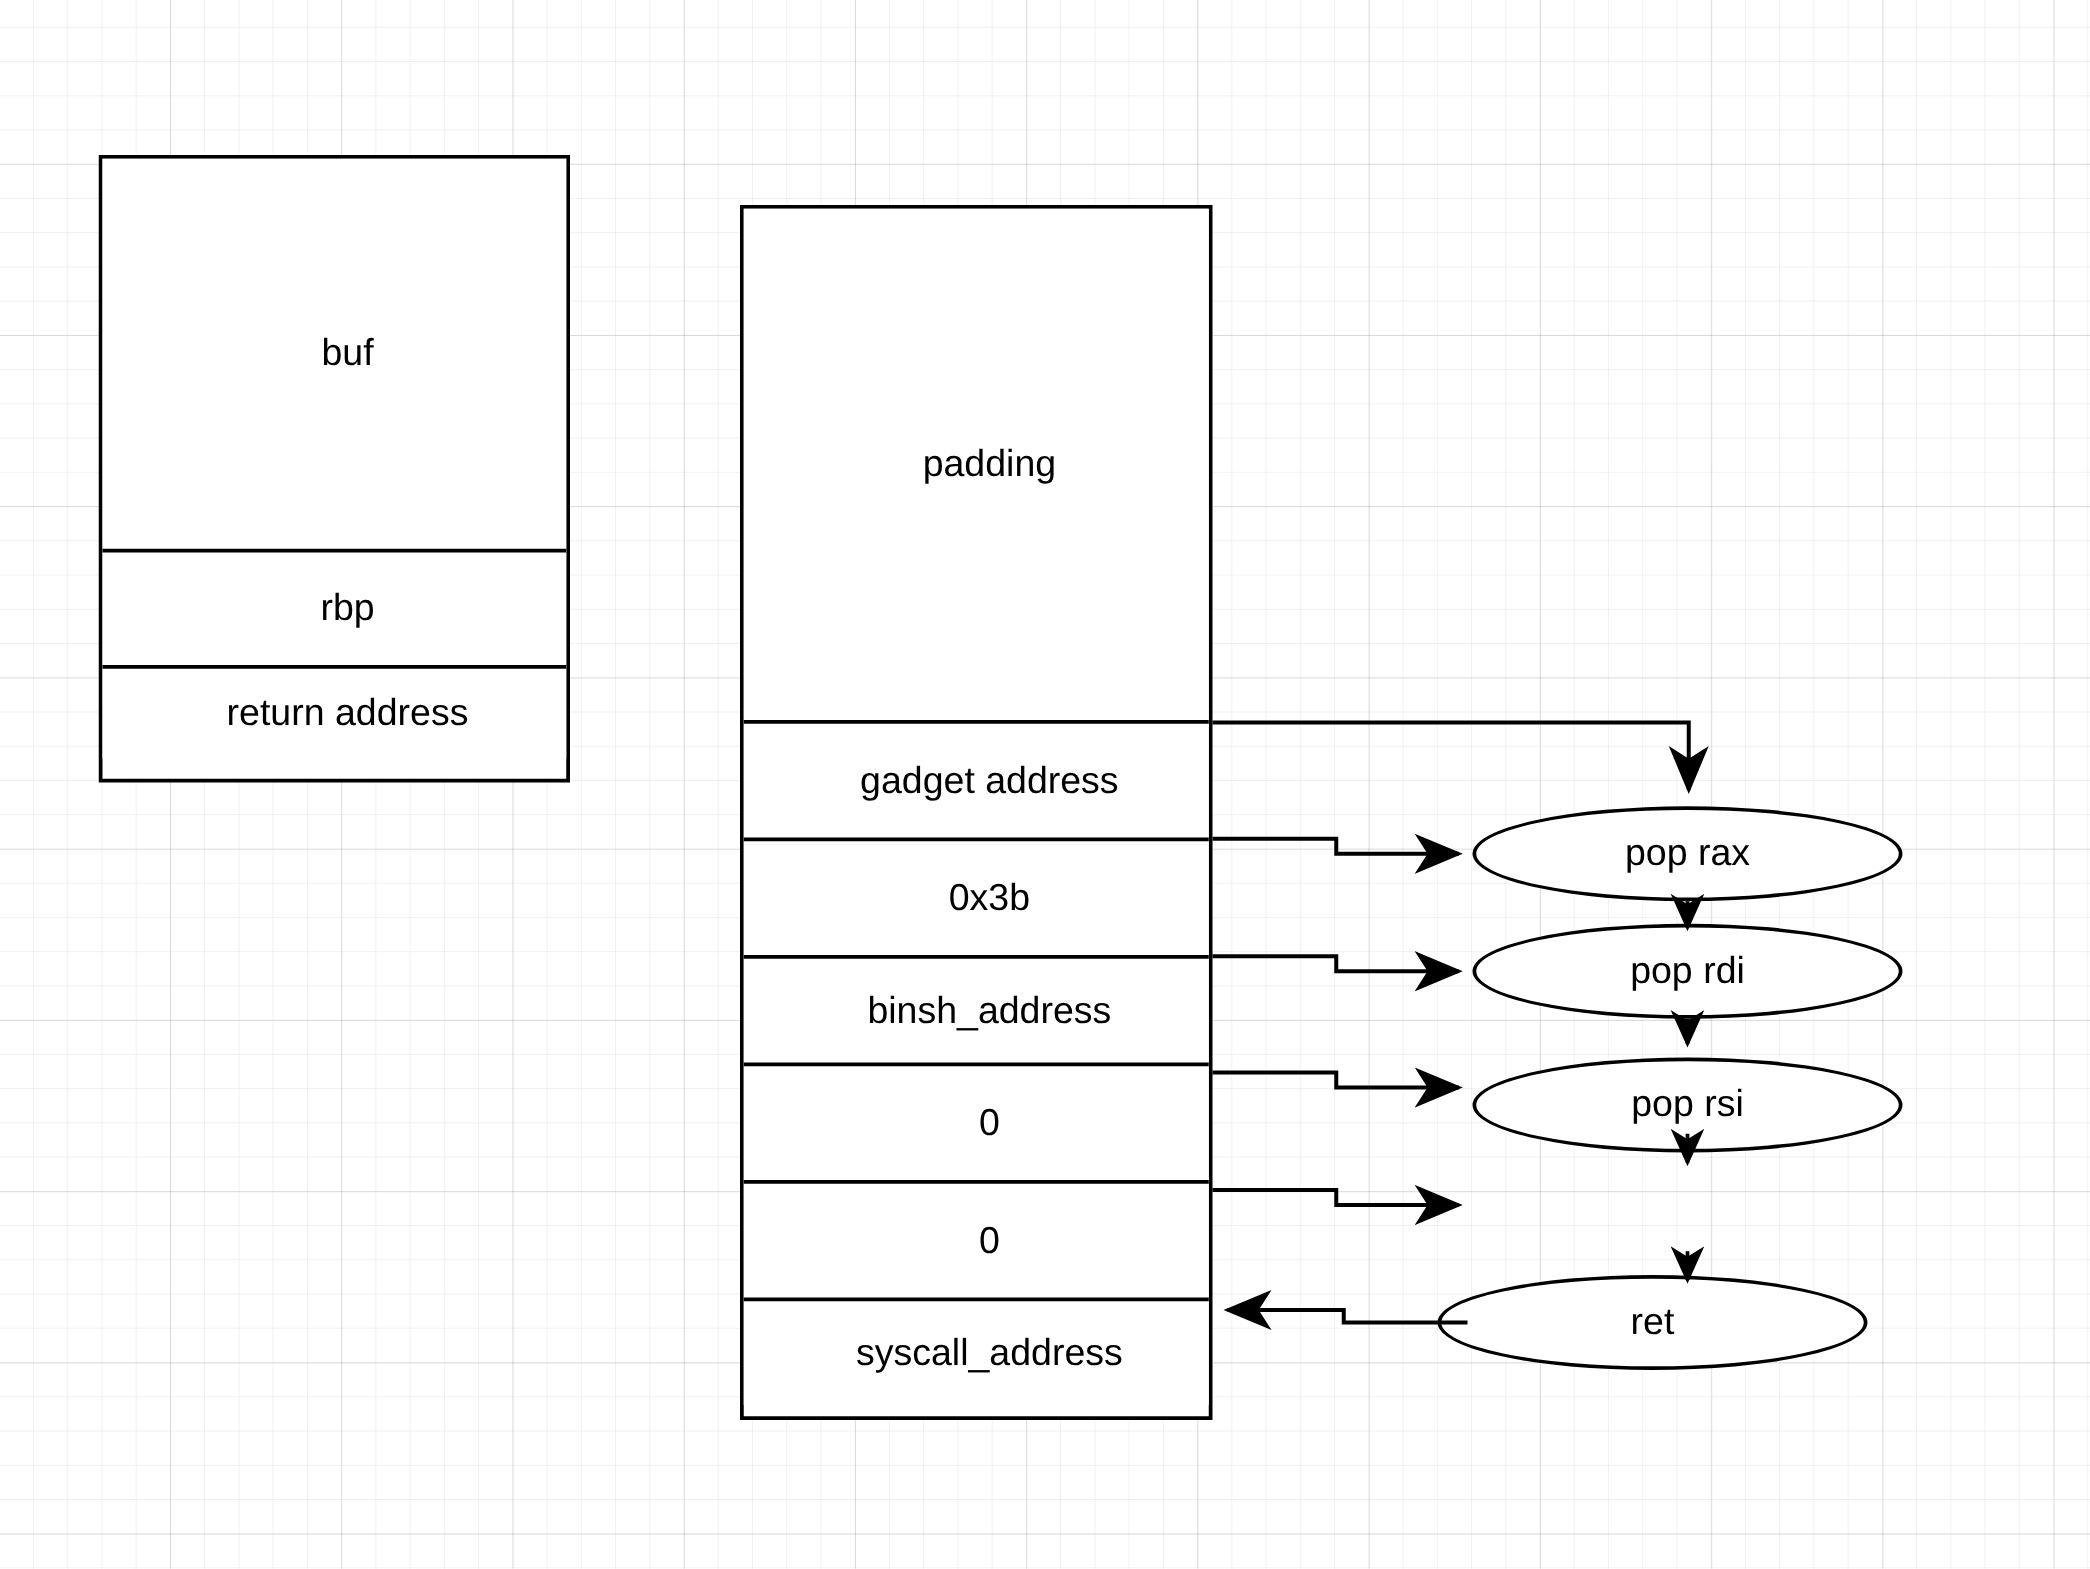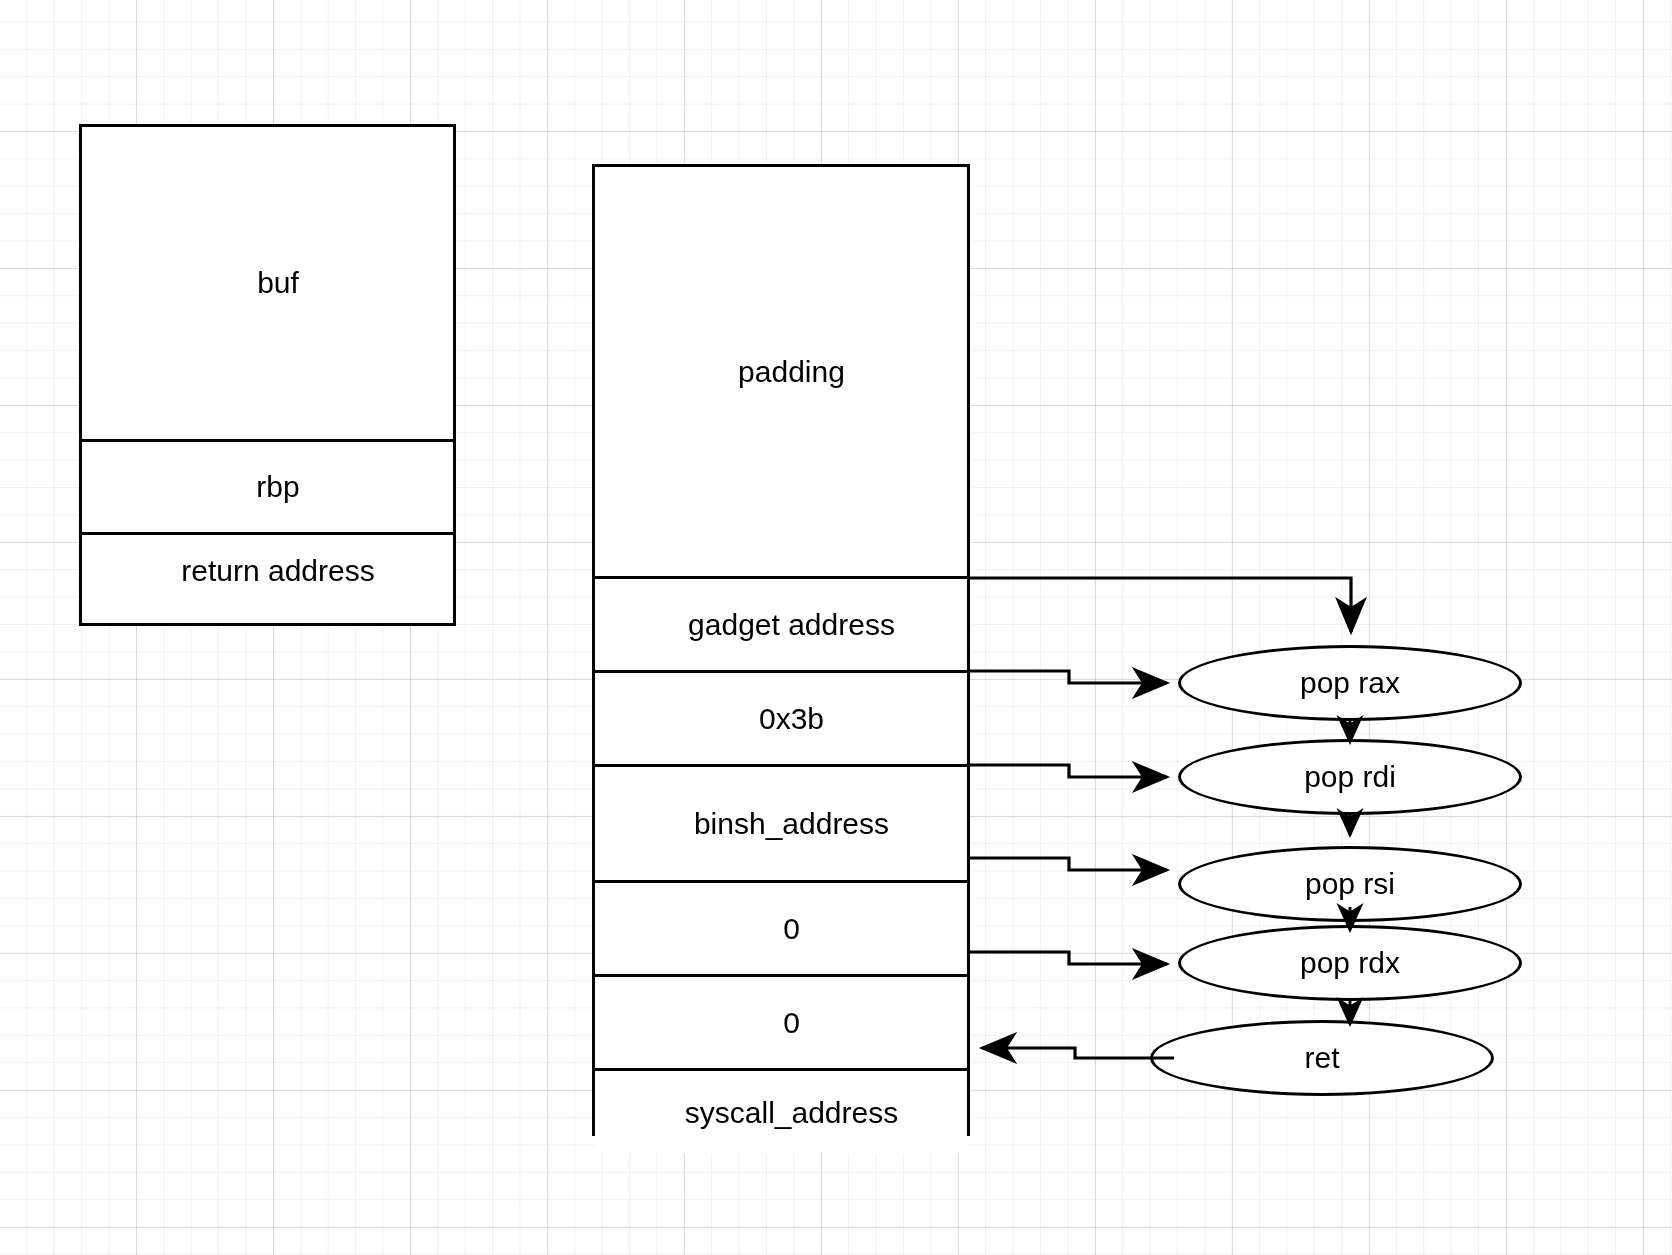--- a/index.html
+++ b/index.html
@@ -68,21 +68,21 @@
   #right-stack {
     left: 592px;
     top: 124px;
     width: 378px;
     height: 972px;
     margin-top: 40px;
   }
   #right-cell-padding  { height: 409px; }
   #right-cell-gadget   { height: 94px; }
   #right-cell-0x3b     { height: 94px; }
-  #right-cell-binsh    { height: 116px; }
+  #right-cell-binsh    { height: 86px; }
   #right-cell-zero1    { height: 94px; }
   #right-cell-zero2    { height: 94px; }
   #right-cell-syscall  { height: 86px; }
 
   
   .gadget-node {
     position: absolute;
     box-sizing: border-box;
     border: 3px solid #000;
     border-radius: 50%;
@@ -157,23 +157,20 @@
 
   <div class="gadget-node" id="node-pop-rax">
     <span class="gadget-label">pop rax</span>
   </div>
   <div class="gadget-node" id="node-pop-rdi">
     <span class="gadget-label">pop rdi</span>
   </div>
   <div class="gadget-node" id="node-pop-rsi">
     <span class="gadget-label">pop rsi</span>
   </div>
-  <div class="gadget-node" id="node-pop-rdx">
-    <span class="gadget-label">pop rdx</span>
-  </div>
   <div class="gadget-node" id="node-ret">
     <span class="gadget-label">ret</span>
   </div>
 
   <svg id="edge-layer" viewBox="0 0 1672 1255">
     <defs>
       <marker id="arrowR" markerWidth="14" markerHeight="14" refX="11" refY="5" orient="auto" markerUnits="strokeWidth">
         <path d="M0,0 L12,5 L0,10 L3.2,5 Z" fill="#000"></path>
       </marker>
       <marker id="arrowD" markerWidth="14" markerHeight="14" refX="11" refY="5" orient="auto" markerUnits="strokeWidth">

